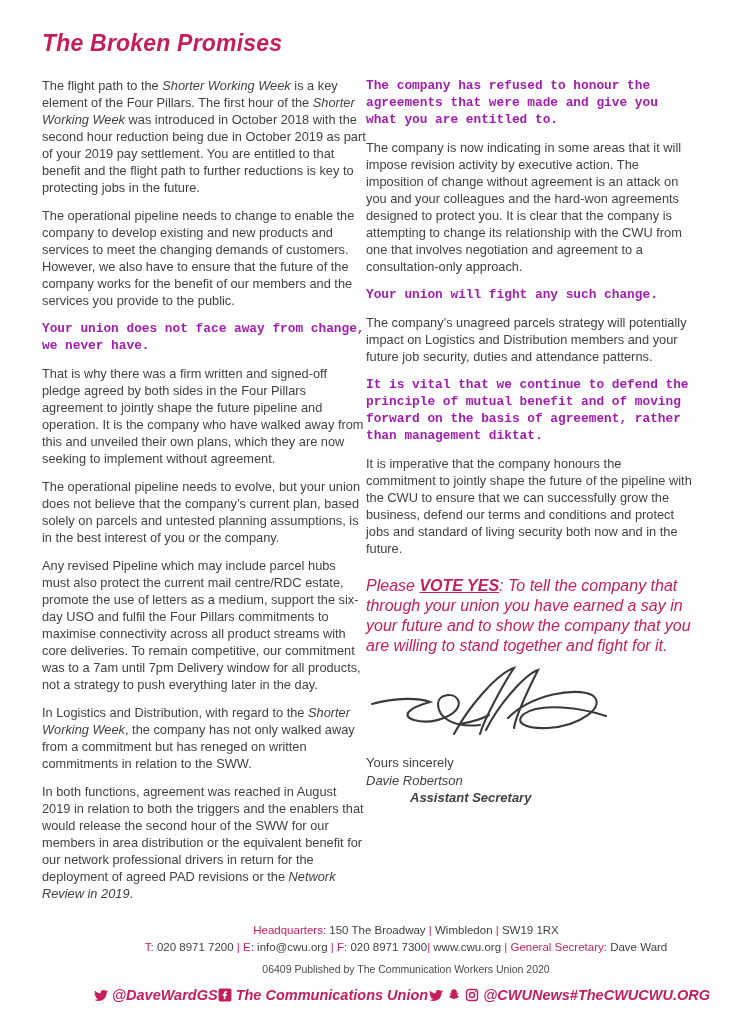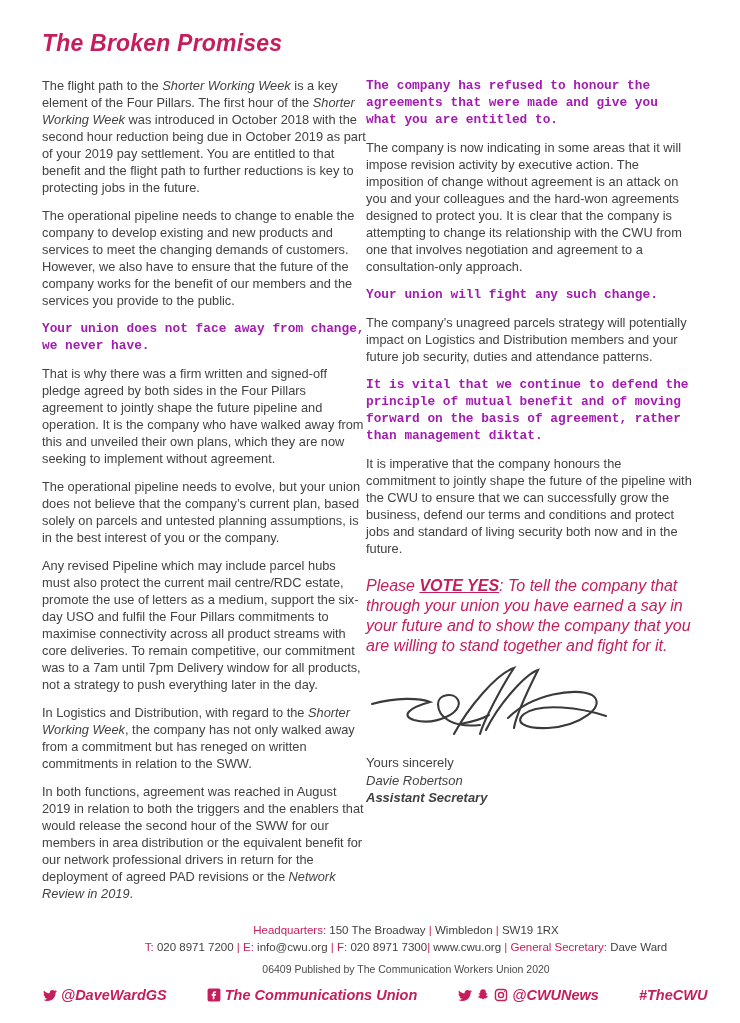--- a/index.html
+++ b/index.html
@@ -21,28 +21,28 @@
     color:var(--pink);font-style:italic;font-size:16px;line-height:20px;
     margin-top:19px;margin-bottom:8px;
   }
   .seg-i{font-style:italic;}
   .seg-bu{font-weight:800;text-decoration:underline;}
   .seg-pink{color:var(--pink);}
   .seg-dark{color:#3f3f3f;}
   .signature{margin:6px 0 10px 2px;}
   .closing{font-size:13px;line-height:17.5px;color:#424242;}
   .closing .name{font-style:italic;}
-  .closing .role{font-style:italic;font-weight:700;}
+  .closing .role{font-style:italic;font-weight:700;margin-left:44px;}
   .footer{position:absolute;top:922px;left:0;width:740px;text-align:center;padding-left:36px;}
   .footer-line{font-size:11.5px;line-height:16.5px;color:#3f3f3f;}
   .footer-note{font-size:10.5px;line-height:14px;color:#4a4a4a;margin-top:7px;}
   .socialbar{
     position:absolute;top:987px;left:42px;right:30px;
-    display:flex;justify-content:flex-start;align-items:center;
-    color:var(--pink);font-weight:700;font-style:italic;font-size:14.5px;gap:40px;
+    display:flex;justify-content:flex-end;align-items:center;
+    color:var(--pink);font-weight:700;font-style:italic;font-size:14.5px;
   }
   .social-item{display:flex;align-items:center;gap:4px;white-space:nowrap;}
   .icon{display:inline-flex;align-items:center;}
   .icon svg{display:block;}
   :root{--pink:#c41e5d;}
 </style>
 </head>
 <body>
 
 <div class="page">

